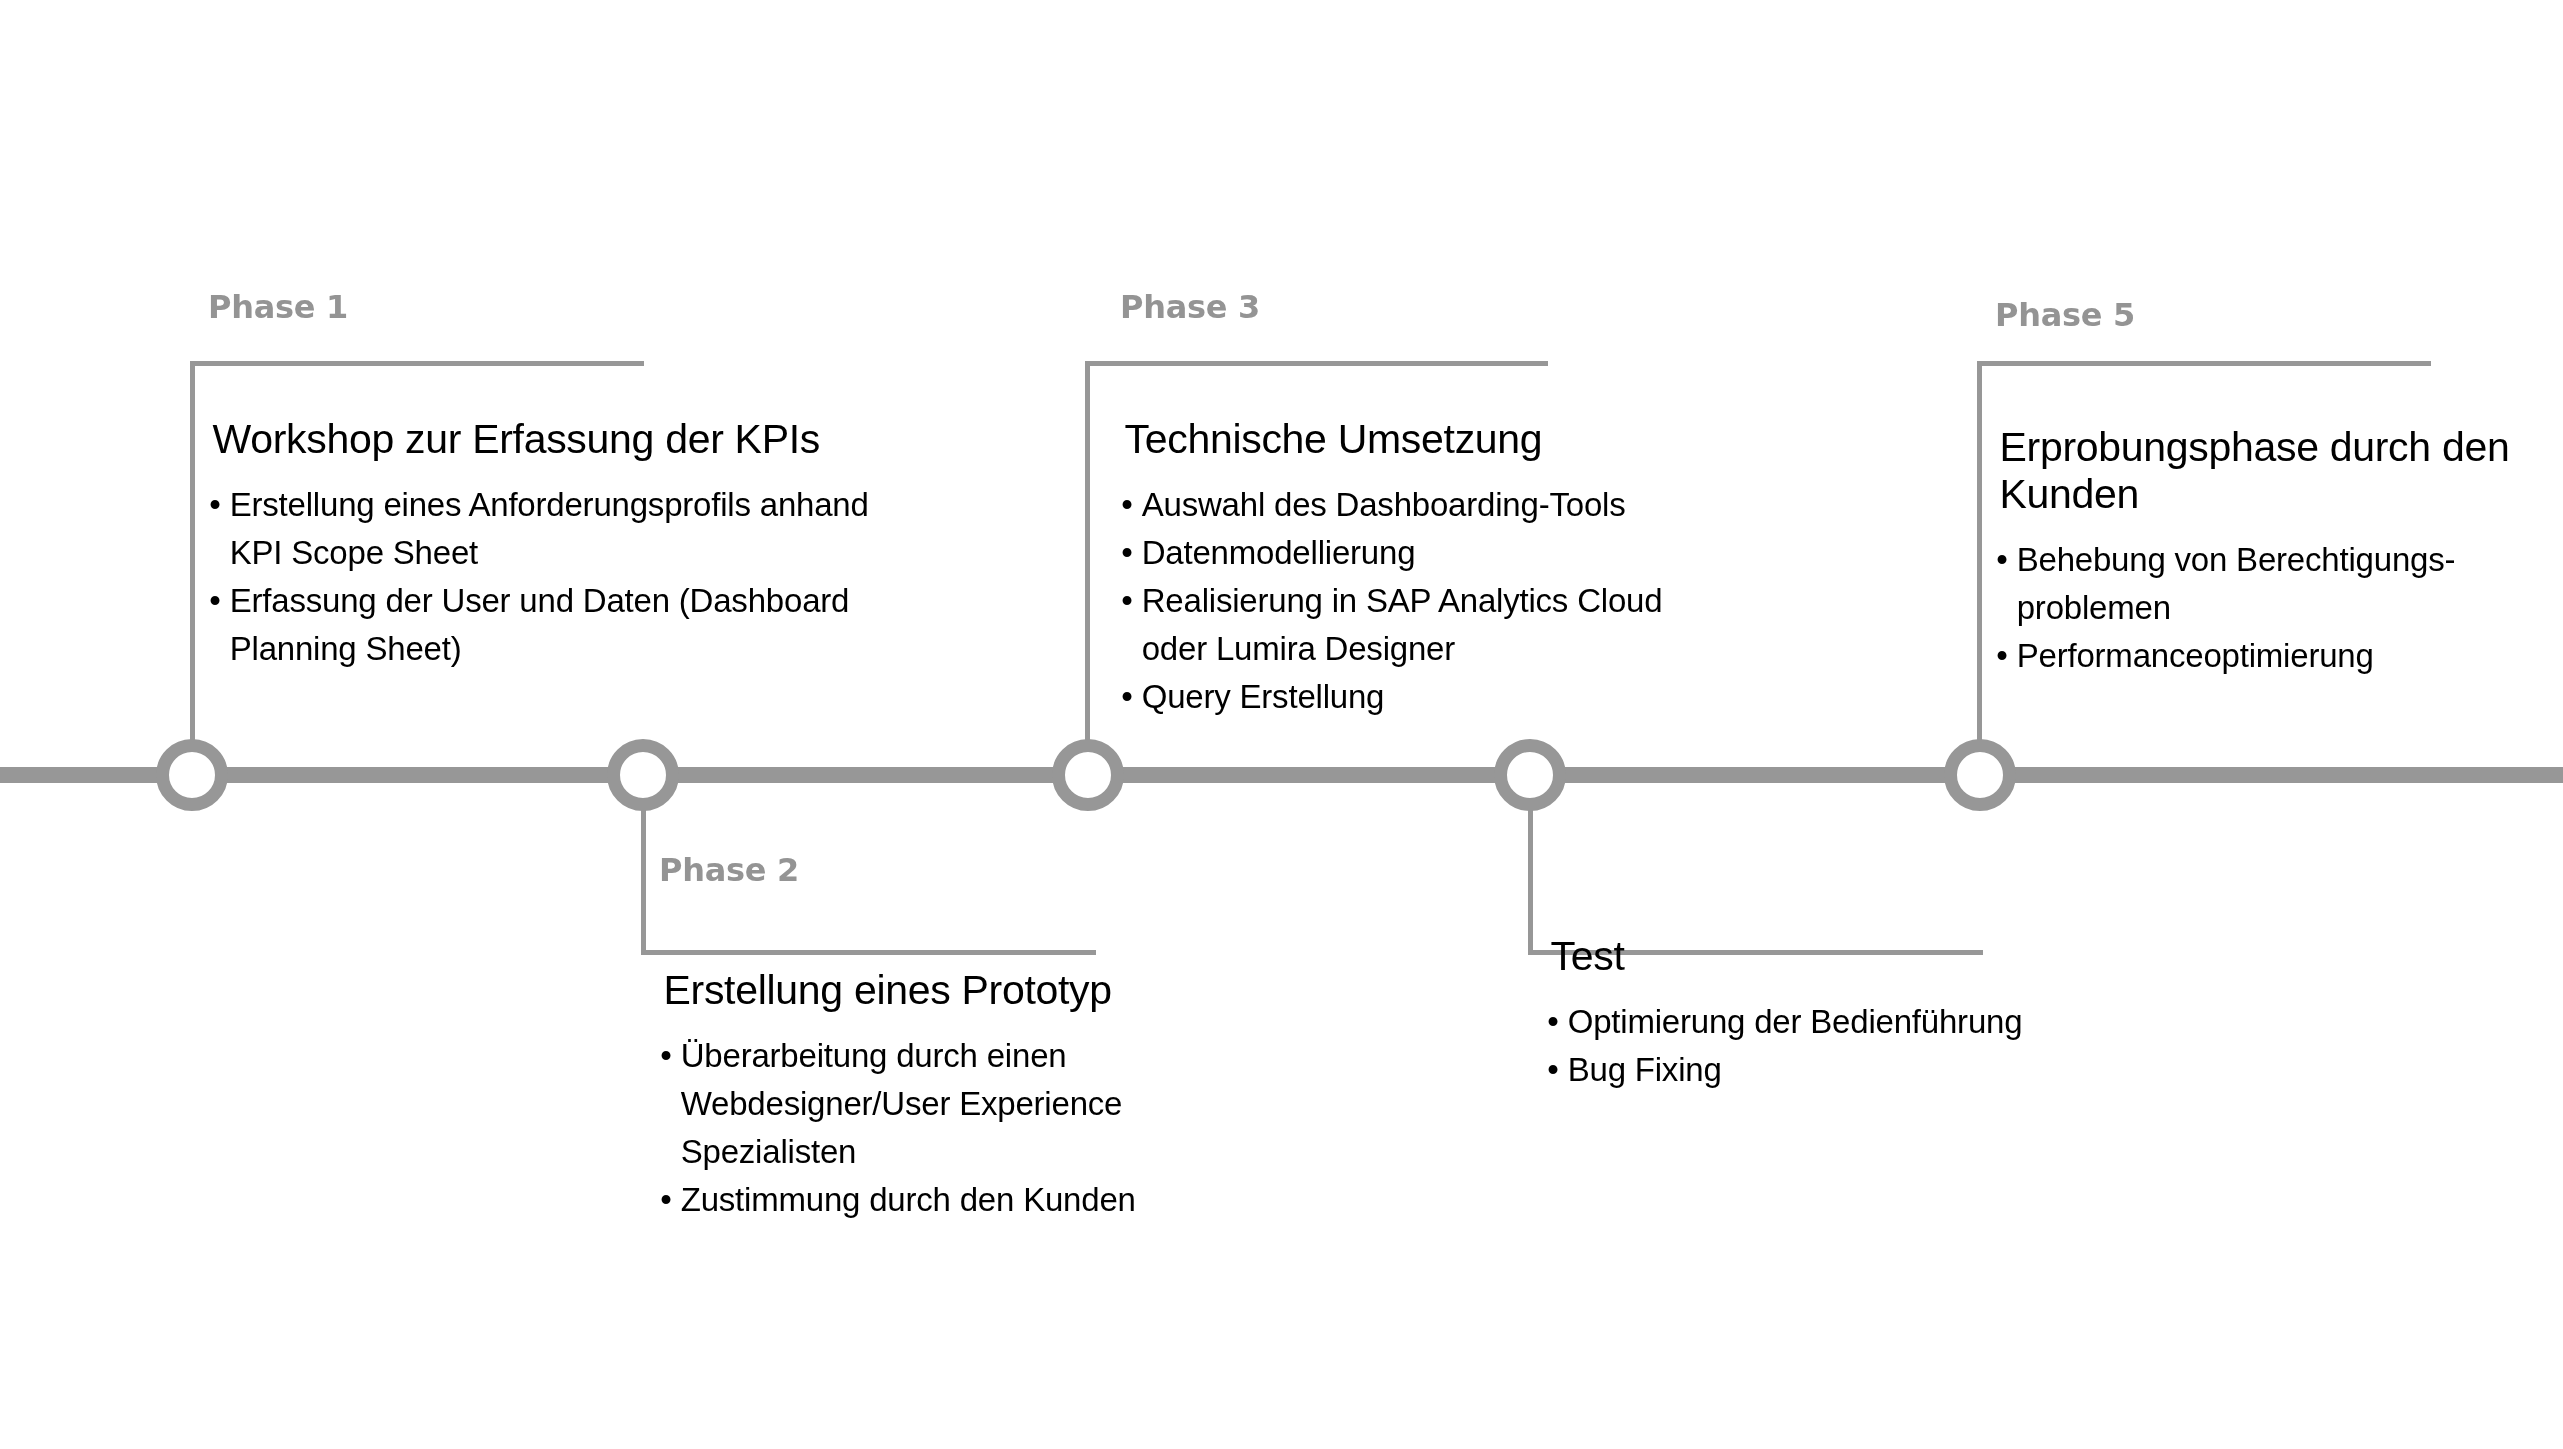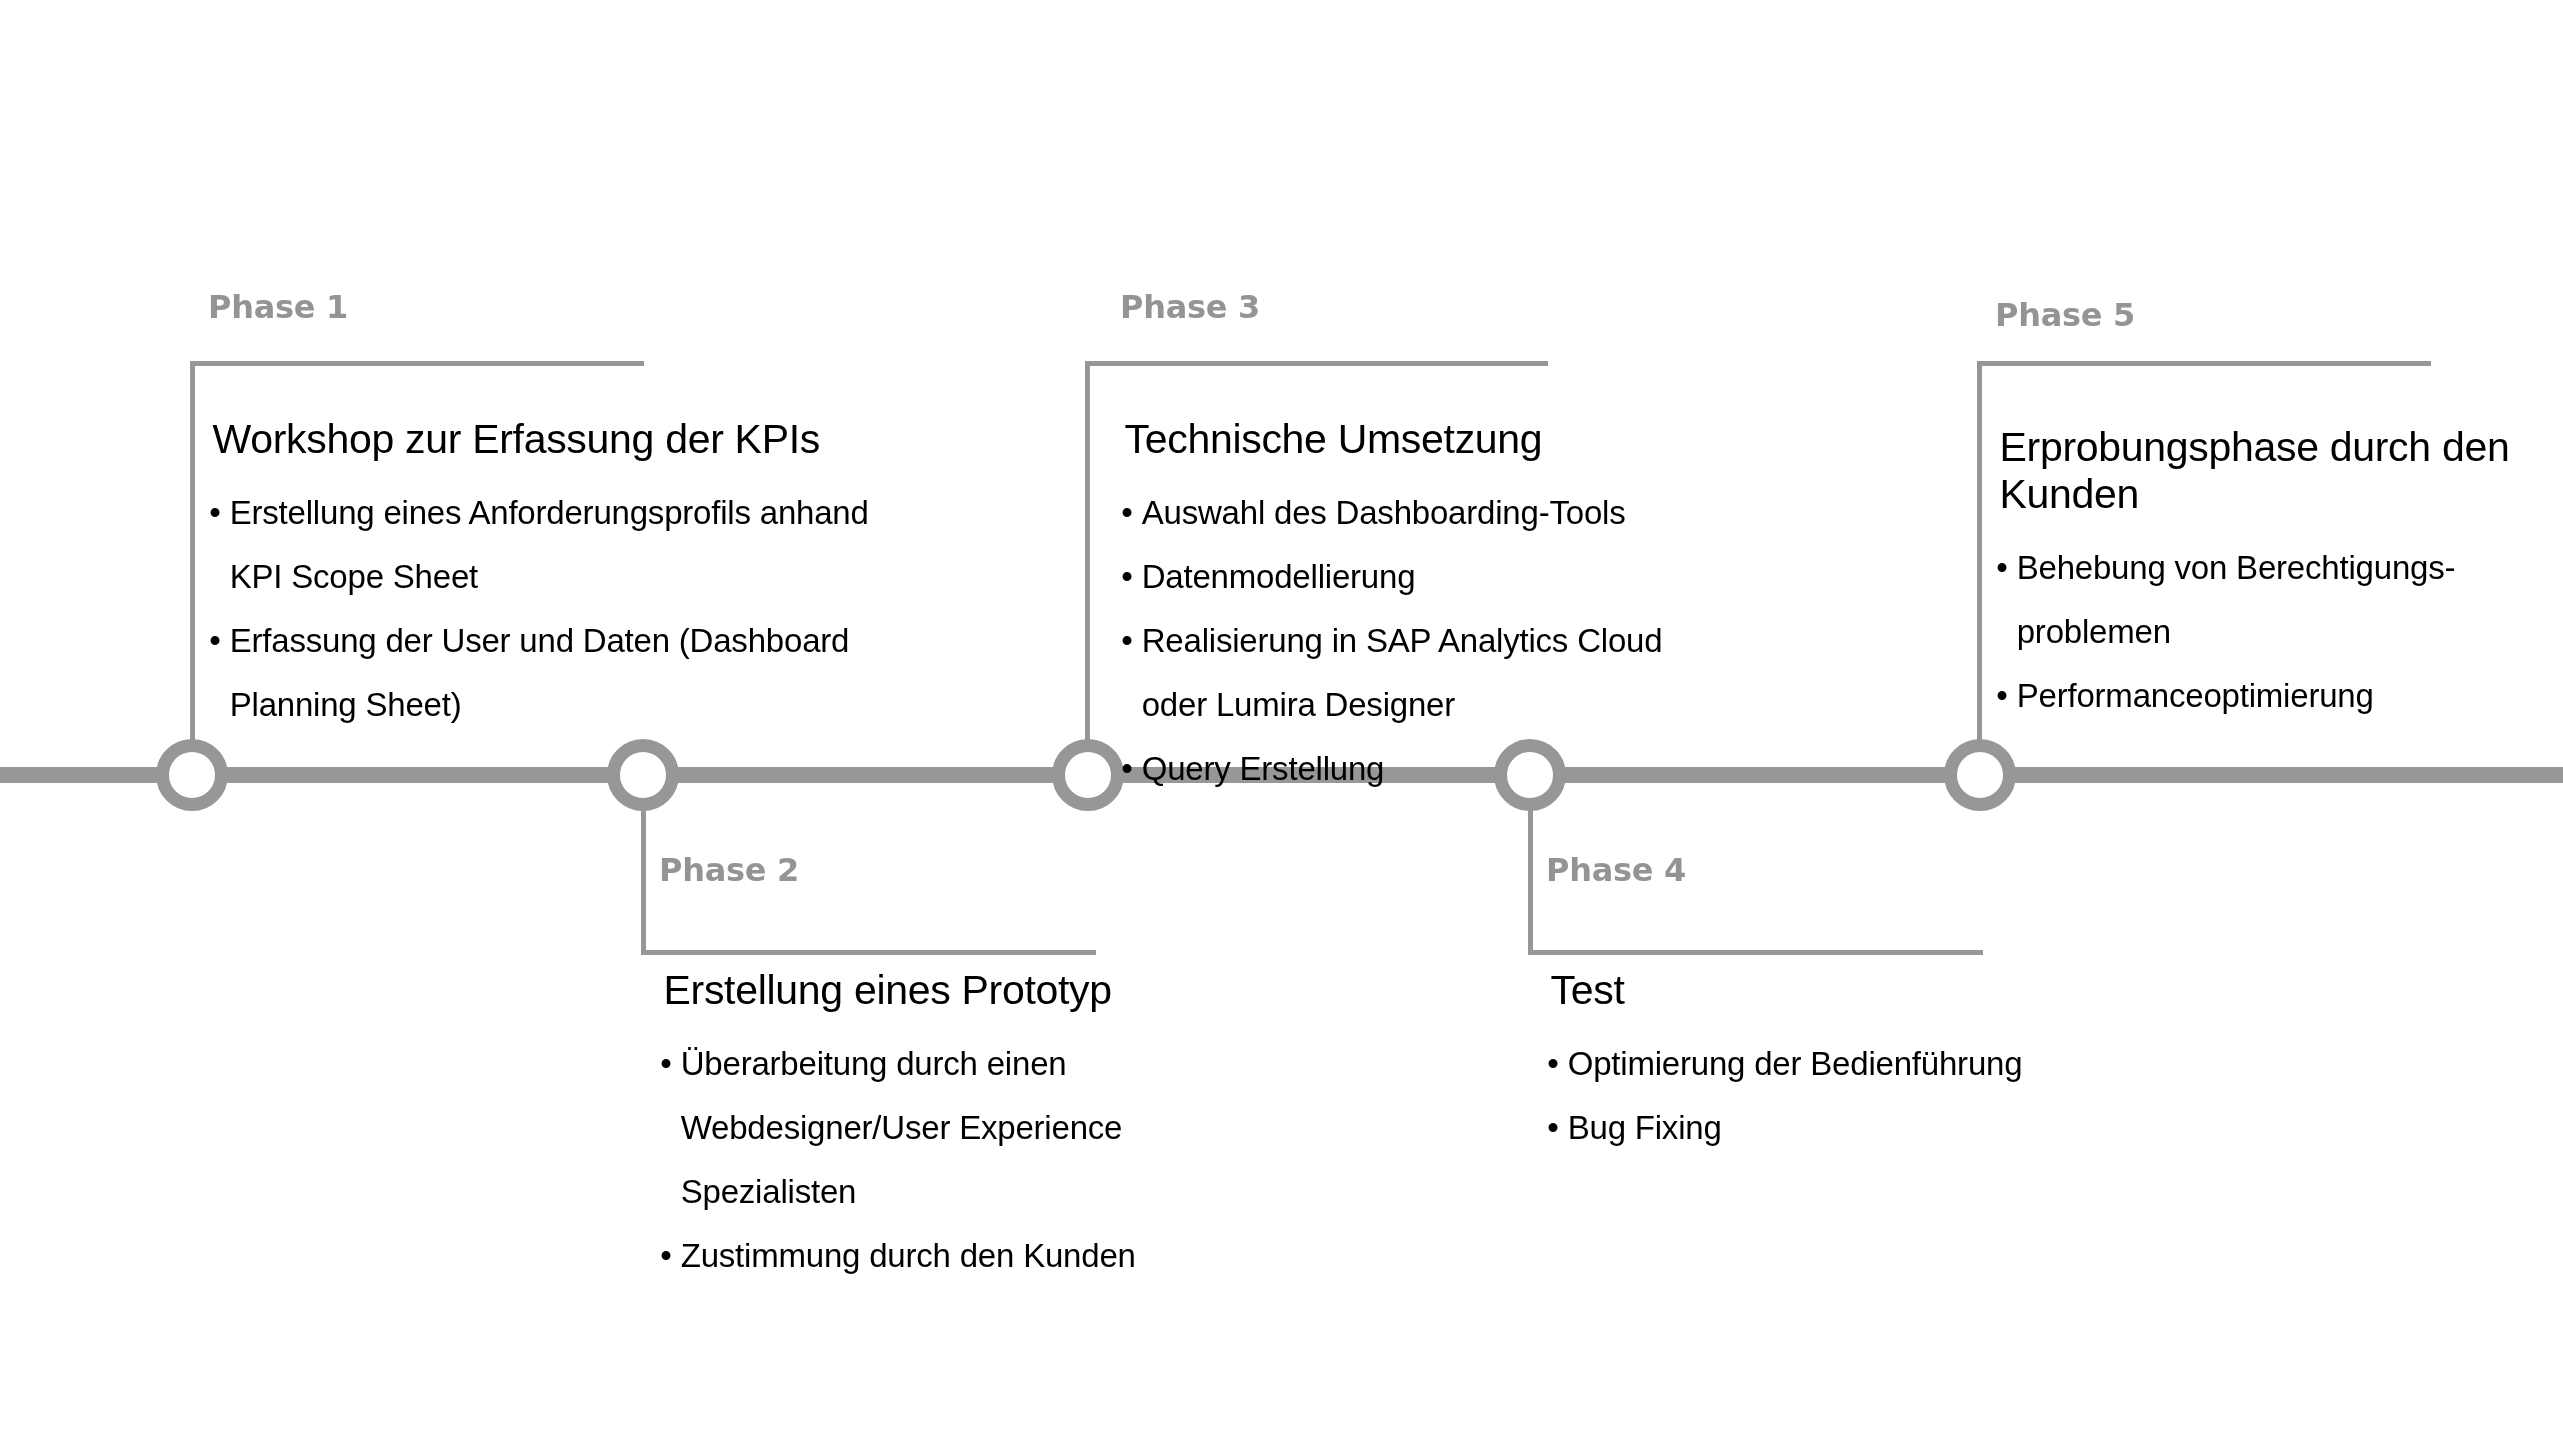--- a/index.html
+++ b/index.html
@@ -76,21 +76,21 @@
     font-weight: 400;
     letter-spacing: -0.3px;
   }
   .bullets {
     list-style: none;
     margin: 0;
     padding: 0;
     color: #000000;
     font-family: "Liberation Sans Narrow", "Liberation Sans", sans-serif;
     font-size: 33px;
-    line-height: 64px;
+    line-height: 48px;
     font-weight: 400;
     letter-spacing: -0.2px;
   }
   .bullets li {
     position: relative;
     padding-left: 20.4px;
     white-space: pre-line;
   }
   .bullets li::before {
     content: "\2022";
@@ -183,21 +183,20 @@
     <div class="phase-label">Phase 2</div>
     <div style="height:58px;"></div>
     <div class="phase-title">Erstellung eines Prototyp</div>
     <ul class="bullets">
       <li>Überarbeitung durch einen Webdesigner/User Experience Spezialisten</li>
       <li>Zustimmung durch den Kunden</li>
     </ul>
   </div>
 
   <div class="phase below" style="left:1528px; top:853px; width:633px;">
-    <div class="phase-label">Phase 4</div>
     <div style="height:58px;"></div>
     <div class="phase-title">Test</div>
     <ul class="bullets">
       <li>Optimierung der Bedienführung</li>
       <li>Bug Fixing</li>
     </ul>
   </div>
 
 </div>
 

